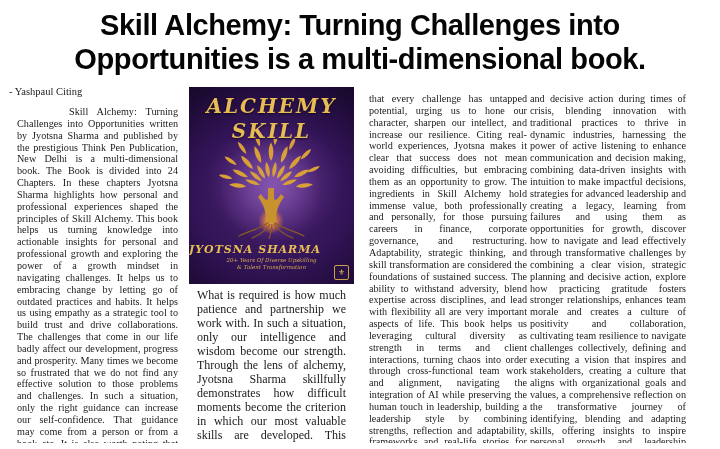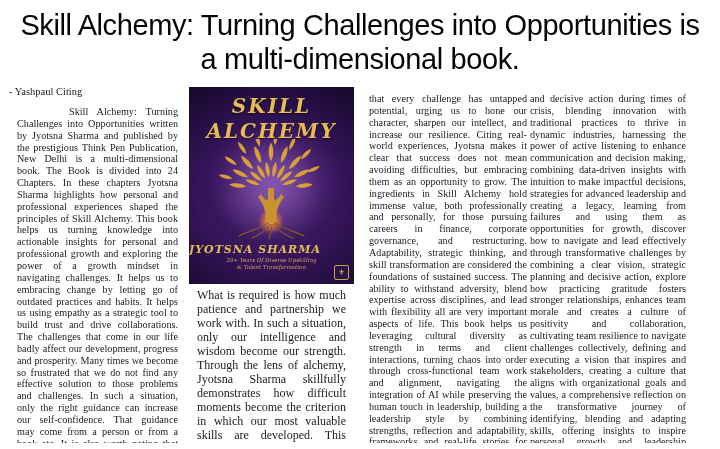--- a/index.html
+++ b/index.html
@@ -9,21 +9,21 @@
     position: relative;
     overflow: hidden;
     font-family: "Liberation Serif", serif;
     color: #1a1a1a;
   }
   .headline {
     position: absolute;
     top: 8px; left: 18px; right: 18px;
     text-align: center;
     font-family: "Liberation Sans", sans-serif;
-    font-weight: normal;
+    font-weight: bold;
     font-size: 29px;
     line-height: 34px;
     letter-spacing: -0.4px;
     color: #050505;
     margin: 0;
   }
   .col {
     position: absolute;
     top: 85px;
     bottom: 6px;
@@ -116,22 +116,22 @@
 <h1 class="headline">Skill Alchemy: Turning Challenges into Opportunities is a multi-dimensional book.</h1>
 
 <div class="col col-1">
   <div class="byline">- Yashpaul Citing</div>
   <p class="lead-par">Skill Alchemy: Turning Challenges into Opportunities written by Jyotsna Sharma and published by the prestigious Think Pen Publication, New Delhi is a multi-dimensional book. The Book is divided into 24 Chapters. In these chapters Jyotsna Sharma highlights how personal and professional experiences shaped the principles of Skill Alchemy. This book helps us turning knowledge into actionable insights for personal and professional growth and exploring the power of a growth mindset in navigating challenges. It helps us to embracing change by letting go of outdated practices and habits. It helps us using empathy as a strategic tool to build trust and drive collaborations. The challenges that come in our life badly affect our development, progress and prosperity. Many times we become so frustrated that we do not find any effective solution to those problems and challenges. In such a situation, only the right guidance can increase our self-confidence. That guidance may come from a person or from a book etc. It is also worth noting that the seeds of opportunities are also hidden in problems and challenges.</p>
 </div>
 
 <div class="col col-2">
   <div class="cover">
     <div class="cover-title">
+      <div>ALCHEMY</div>
       <div>SKILL</div>
-      <div>ALCHEMY</div>
     </div>
     <svg class="tree-svg" width="165" height="100" viewBox="0 0 165 100" aria-hidden="true">
       <defs>
         <path id="leaf" d="M0,0 C2.6,-4.5 2.6,-11 0,-15.5 C-2.6,-11 -2.6,-4.5 0,0 Z"></path>
         <radialGradient id="ember" cx="50%" cy="50%" r="50%">
           <stop offset="0%" stop-color="#ffe9b0" stop-opacity="0.95"></stop>
           <stop offset="35%" stop-color="#ff9a3c" stop-opacity="0.8"></stop>
           <stop offset="100%" stop-color="#ff7a1a" stop-opacity="0"></stop>
         </radialGradient>
         <radialGradient id="pglow" cx="50%" cy="50%" r="50%">

